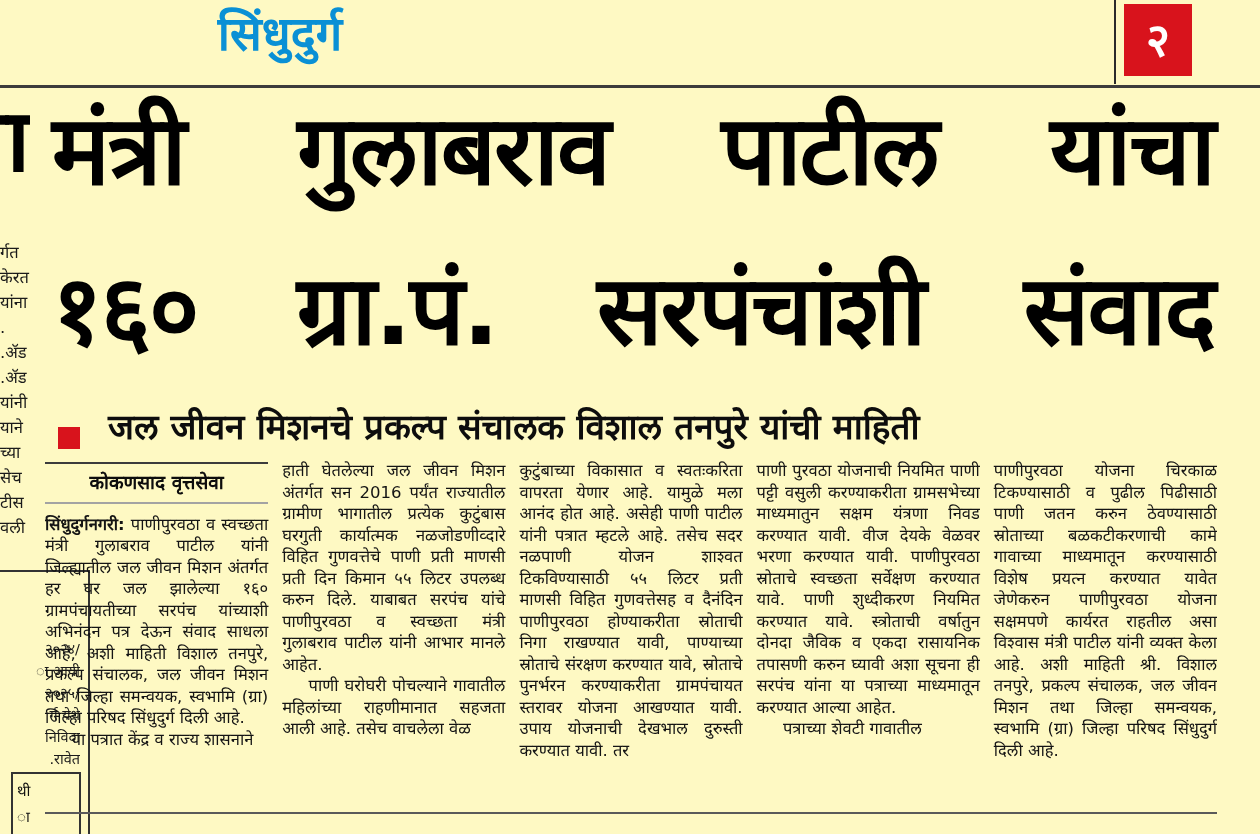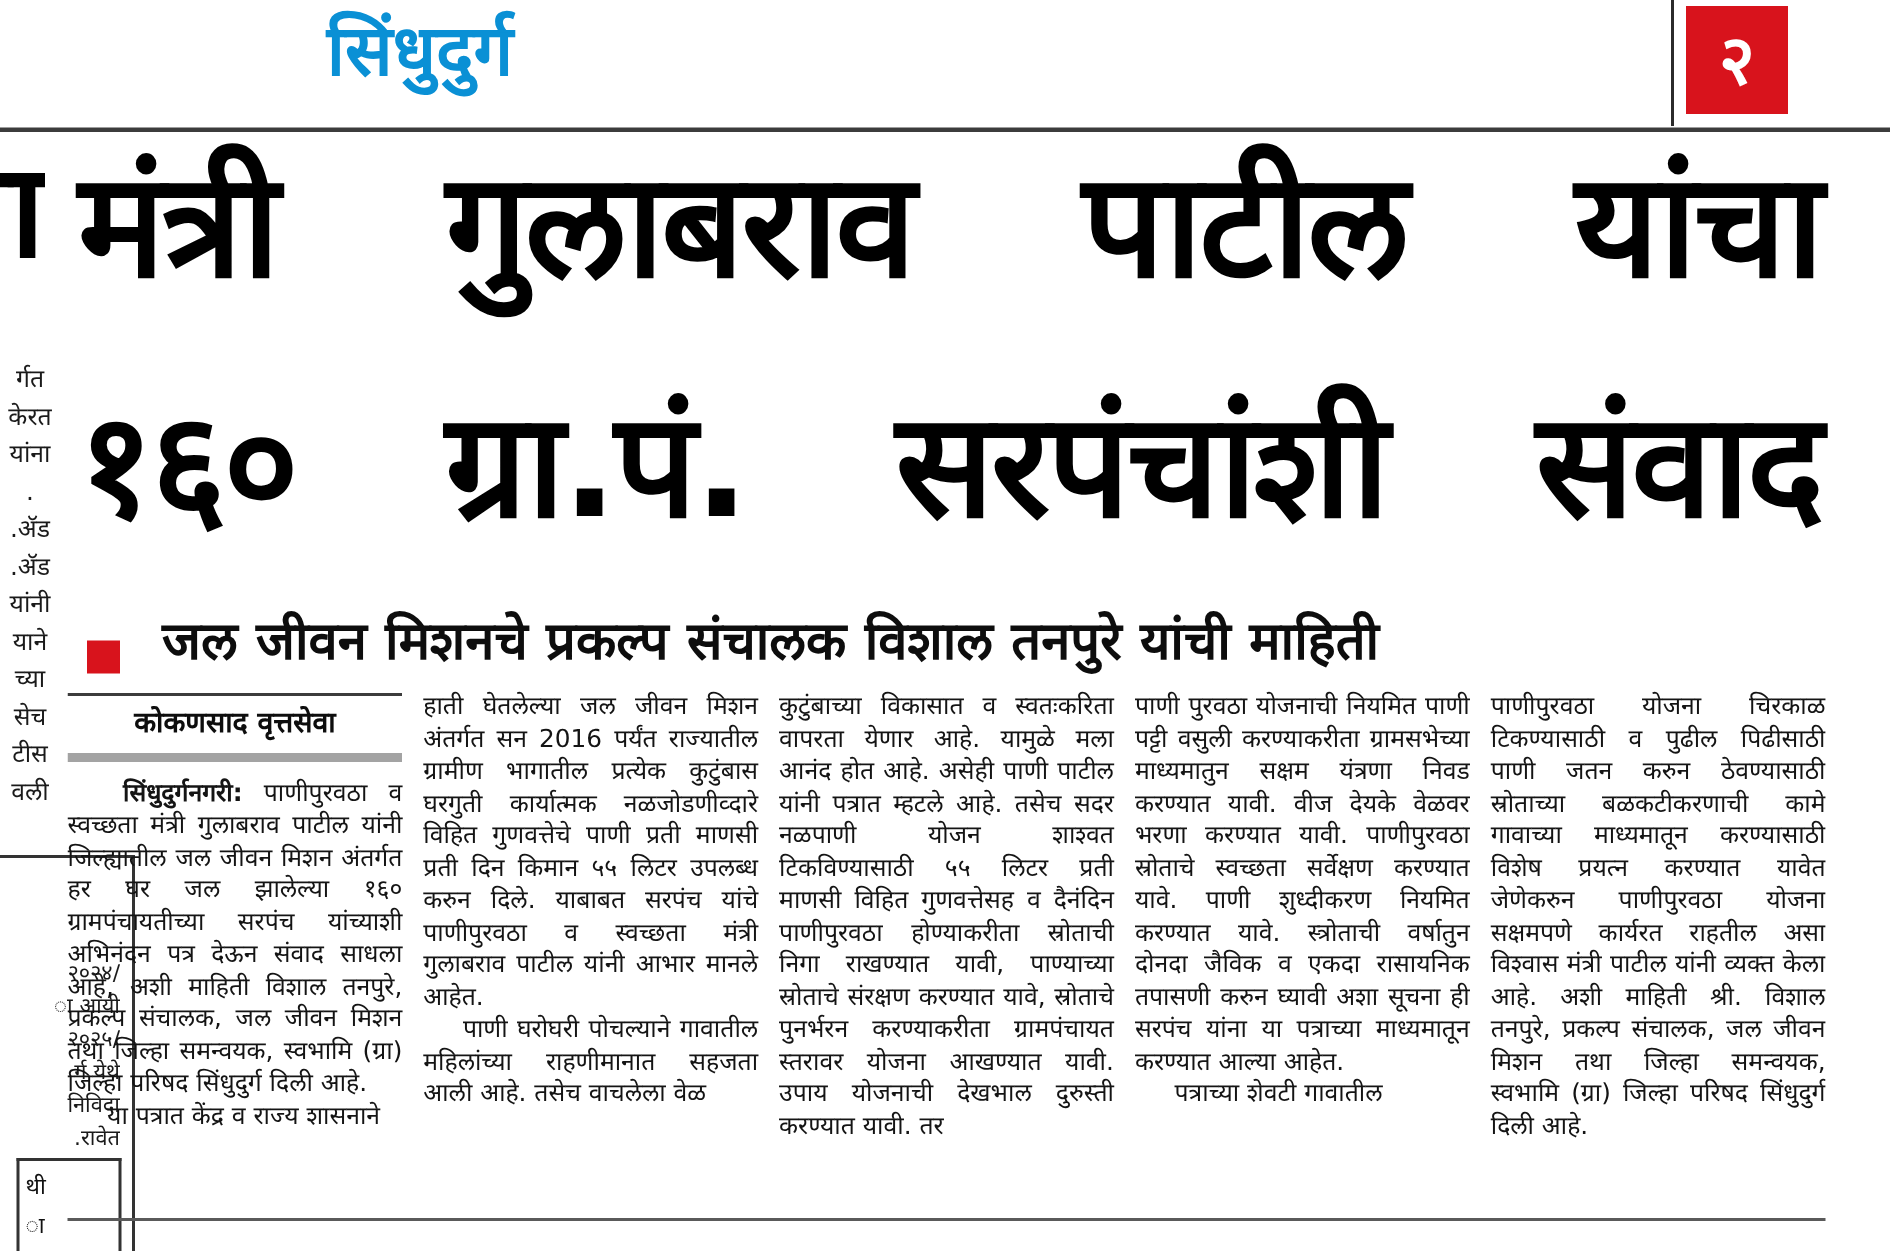--- a/index.html
+++ b/index.html
@@ -1,17 +1,17 @@
 <!DOCTYPE html>
 <html lang="mr"><head>
 <meta charset="utf-8">
 <style>
   html,body{margin:0;padding:0;background:#e8e8e8;}
   #page{
-    position:relative;width:1260px;height:834px;background:#ffffff;
+    position:relative;width:1260px;height:834px;background:#fef9c3;
     overflow:hidden;font-family:"DejaVu Sans","Liberation Sans",sans-serif;
     color:#111;
   }
   
   .masthead{
     position:absolute;left:150px;top:0px;width:260px;text-align:center;
     font-size:47px;font-weight:bold;color:#0a90d5;letter-spacing:0px;
   }
   .issue-date{
     position:absolute;left:640px;top:22px;width:465px;text-align:right;
@@ -30,21 +30,21 @@
     position:absolute;left:0;top:94px;width:30px;height:78px;overflow:hidden;
   }
   .edge-glyph span{
     position:absolute;left:-46px;top:-18px;font-size:92px;font-weight:900;color:#000;white-space:nowrap;
   }
   .edge-fragments{
     position:absolute;left:0;top:240px;width:40px;overflow:hidden;
   }
   .edge-fragments div{
     height:25px;line-height:25px;font-size:16.5px;color:#1a1a1a;
-    text-align:center;white-space:nowrap;overflow:hidden;direction:rtl;
+    text-align:left;white-space:nowrap;overflow:hidden;direction:rtl;
   }
   .notice-box{
     position:absolute;left:-3px;top:570px;width:93px;height:266px;
     border-top:2px solid #333;border-right:2px solid #333;box-sizing:border-box;
     overflow:hidden;
   }
   .notice-frags{position:absolute;left:0;top:66px;right:8px;}
   .notice-frags div{
     height:22px;line-height:22px;font-size:14.5px;color:#1a1a1a;
     text-align:right;white-space:nowrap;overflow:hidden;direction:rtl;
@@ -68,25 +68,25 @@
   .subhead-text{font-size:35px;font-weight:bold;color:#0d0d0d;white-space:nowrap;}
 
   .body-cols{
     position:absolute;left:45px;top:460px;width:1172px;height:352px;
     display:flex;gap:14px;overflow:hidden;
   }
   .col{flex:1 1 0;font-size:16.5px;line-height:21.5px;text-align:justify;color:#141414;}
   .col p{margin:0;}
   .col p.indent{text-indent:1.6em;}
   .byline-box{
-    border-top:2px solid #3c3c3c;border-bottom:6px solid #a3a3a3;
+    border-top:2px solid #3c3c3c;border-bottom:2px solid #a3a3a3;
     text-align:center;font-size:19px;font-weight:bold;color:#0d0d0d;
     padding:8px 0;margin:2px 0 10px 0;
   }
-  .dateline{font-weight:bold;margin-left:37px;}
+  .dateline{font-weight:bold;}
   .bottom-rule{position:absolute;left:45px;top:812px;width:1172px;height:2px;background:#5a5a5a;}
 </style>
 </head>
 <body>
 
 <div id="page">
 
   <div class="masthead">सिंधुदुर्ग</div>
   <div class="header-vline"></div>
   <div class="page-number-box">

